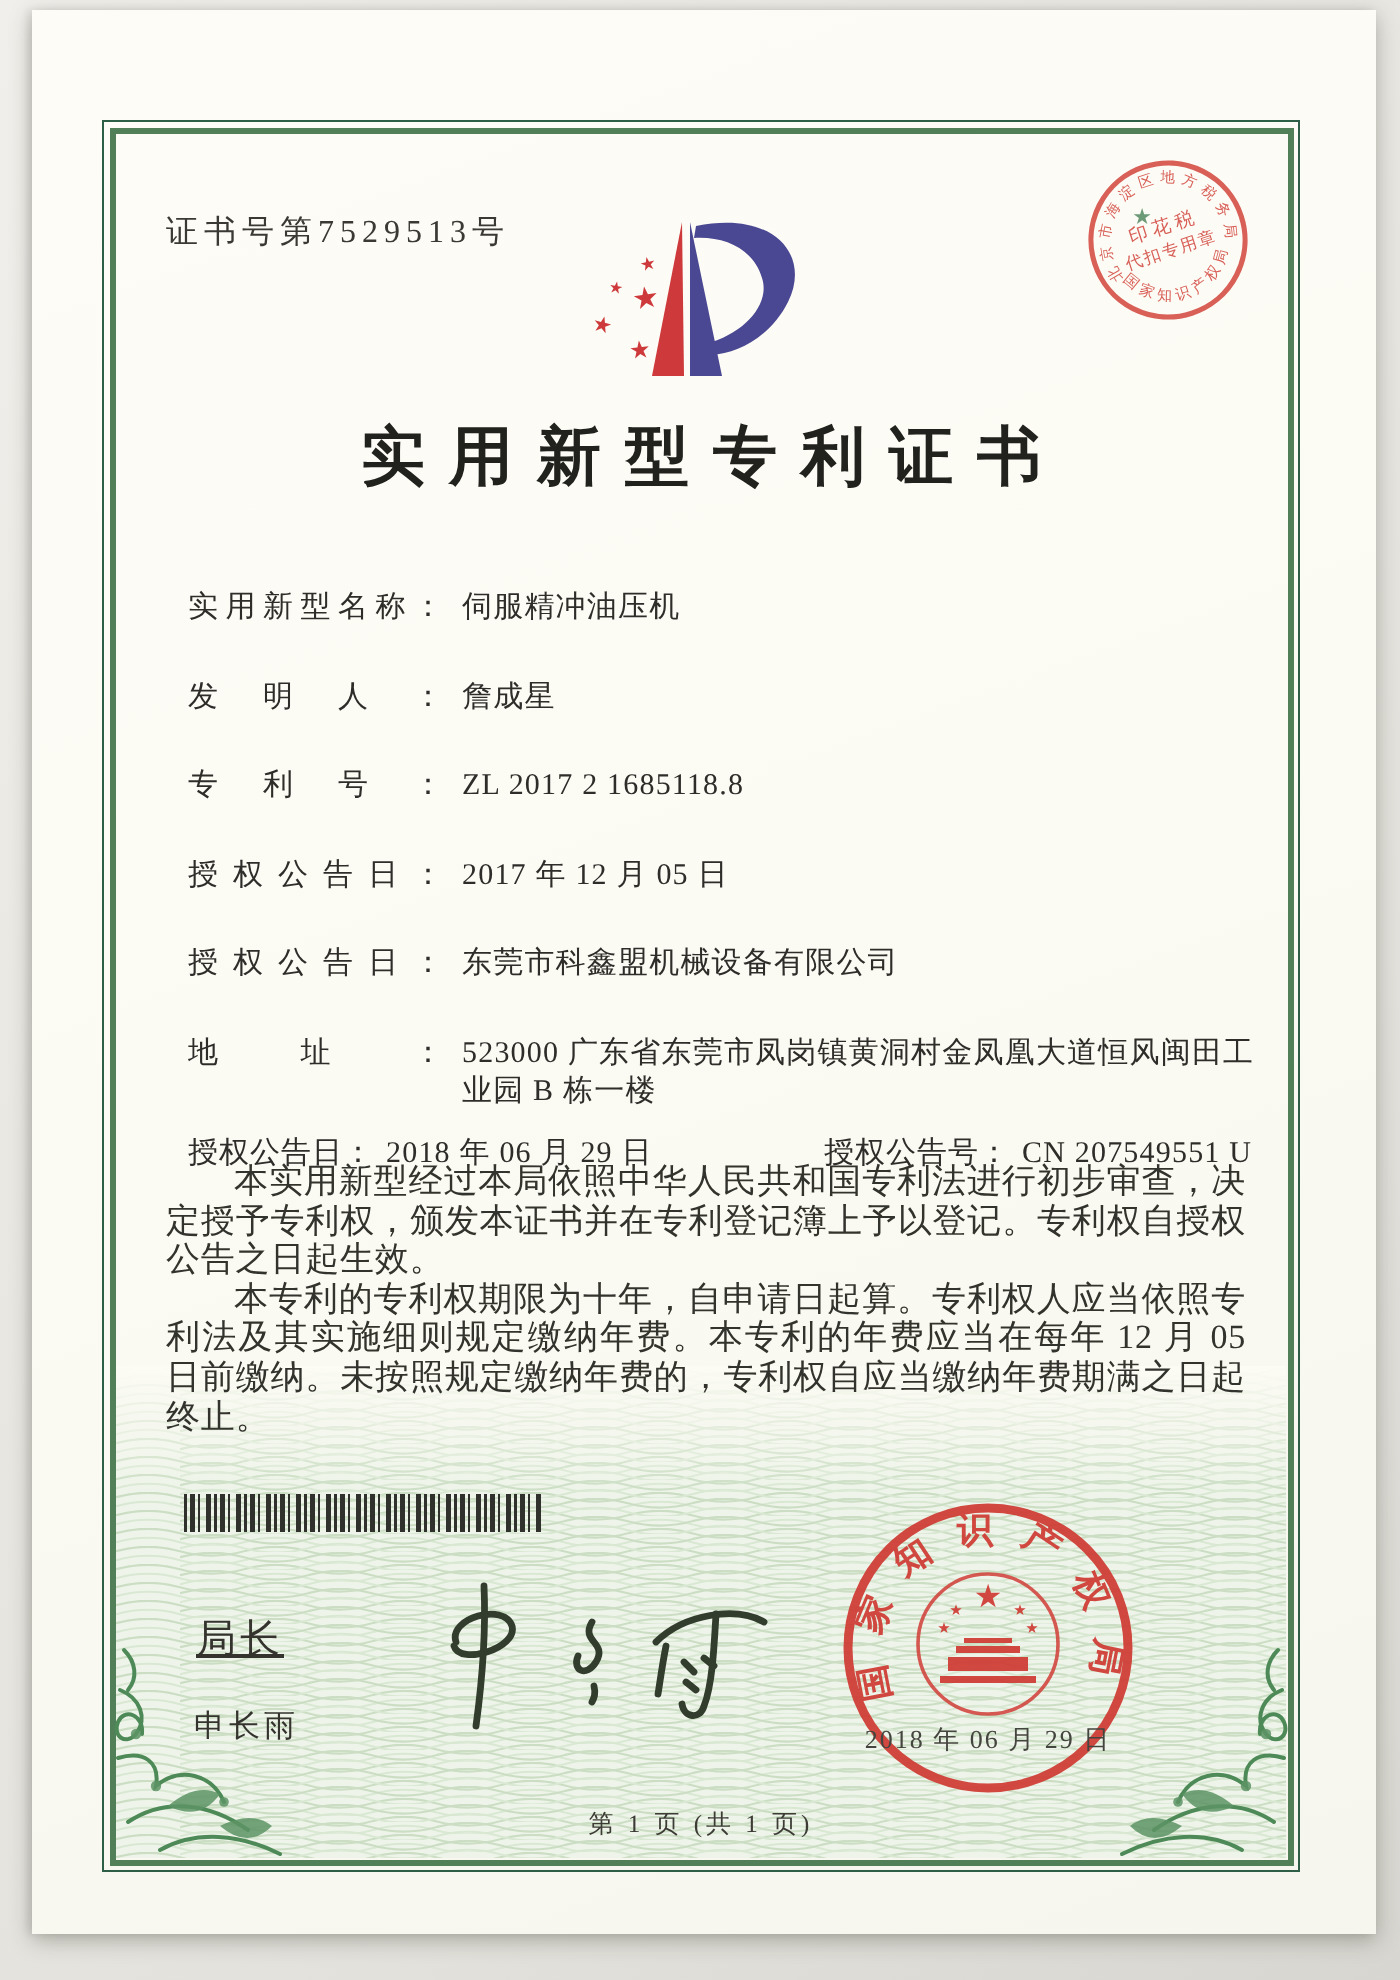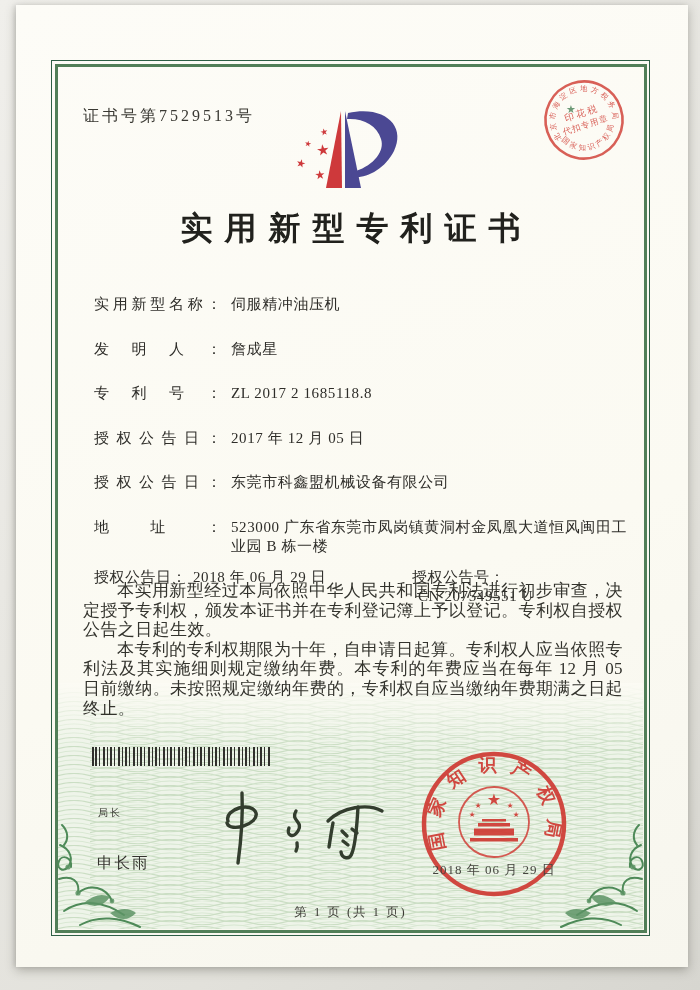--- a/index.html
+++ b/index.html
@@ -37,35 +37,35 @@
     position:absolute;left:0;top:146px;width:100%;text-align:center;
     font-size:32px;font-weight:600;letter-spacing:12px;color:#21211d;text-indent:12px;
   }
   .fields{position:absolute;left:42px;top:234px;width:546px;font-size:15px;line-height:19px;}
   .frow{display:flex;margin-bottom:25.5px;}
   .frow.addr{margin-bottom:12px;}
   .flabel{flex:none;width:128px;text-align:justify;text-align-last:justify;letter-spacing:.5px;}
   .fvalue{flex:1;padding-left:9px;letter-spacing:.6px;}
   .grant-row{display:flex;}
   .grant-left{width:318px;display:flex;}
-  .grant-right{display:flex;flex-direction:column;}
+  .grant-right{display:flex;}
   .glabel{letter-spacing:.5px;}
   .gvalue{padding-left:6px;letter-spacing:.6px;}
 
   .paras{position:absolute;left:31px;top:520px;width:540px;font-size:17px;line-height:19.6px;
     text-align:justify;color:#33332d;letter-spacing:.4px;}
   .paras p{margin:0;text-indent:2em;}
 
   .barcode{position:absolute;left:40px;top:686px;width:180px;height:19px;
     background:repeating-linear-gradient(90deg,
       #30302c 0 1.5px, transparent 1.5px 3px,
       #30302c 3px 5.5px, transparent 5.5px 7px,
       #30302c 7px 8px, transparent 8px 11px,
       #30302c 11px 13.5px, transparent 13.5px 15px);}
-  .director-title{position:absolute;left:46px;top:745px;font-size:10px;letter-spacing:2px;color:#34332e;}
+  .director-title{position:absolute;left:46px;top:745px;font-size:20px;letter-spacing:2px;color:#34332e;text-decoration:underline;}
   .director-name{position:absolute;left:45px;top:772px;font-size:15.5px;letter-spacing:2px;color:#34332e;margin-top:20px;}
   .signature{position:absolute;left:148px;top:720px;width:215px;height:95px;}
 
   .seal{position:absolute;left:353px;top:674px;width:178px;height:178px;}
   .seal-date{position:absolute;left:379px;top:800px;width:126px;text-align:center;
     font-size:13px;letter-spacing:1px;color:#45453f;}
   .footer{position:absolute;left:0;top:843px;width:100%;text-align:center;
     font-size:12.5px;letter-spacing:2px;color:#3c3b35;}
 
   .tax-stamp{position:absolute;left:482px;top:9px;width:100px;height:100px;}

